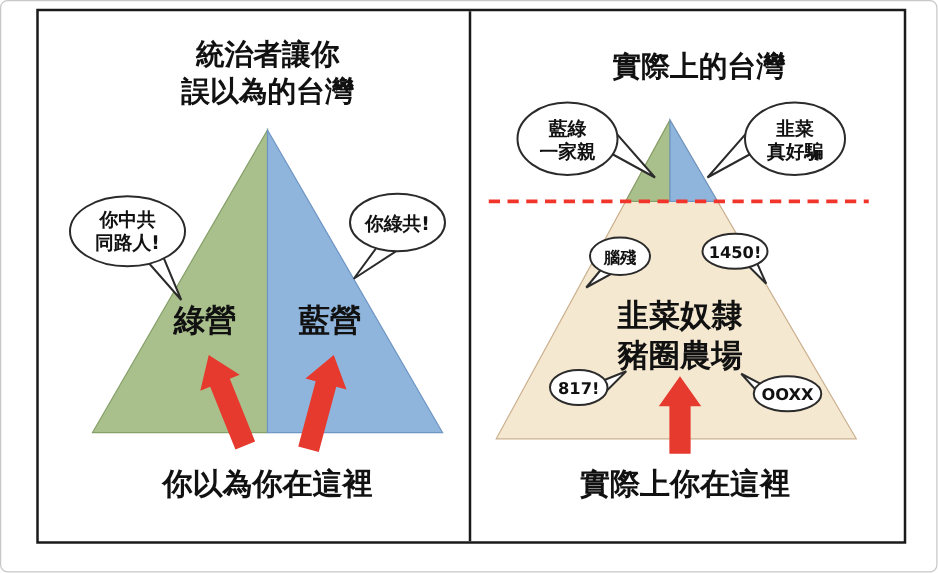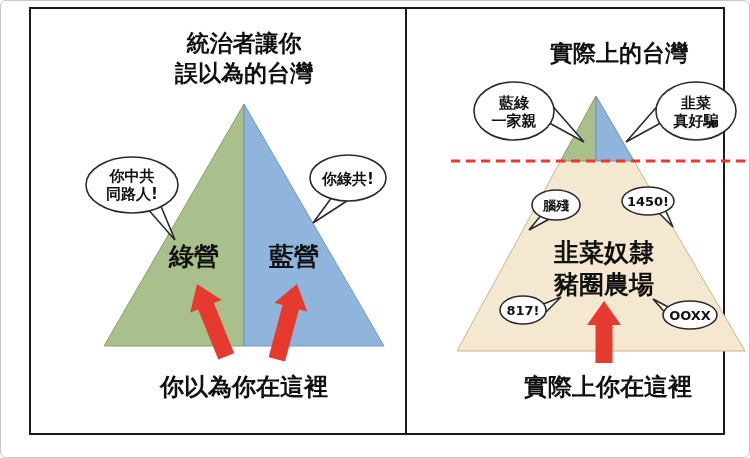--- a/index.html
+++ b/index.html
@@ -5,21 +5,21 @@
   html,body{margin:0;padding:0;}
   body{
     width:750px;height:458px;background:#ffffff;position:relative;overflow:hidden;
     font-family:"DejaVu Sans","Liberation Sans",sans-serif;color:#111;
   }
   .frame{position:absolute;left:0;top:0;right:0;bottom:0;border:1px solid #c8c8c8;border-radius:6px;}
   .meme-box{
     position:absolute;left:29px;top:7px;width:692px;height:424px;
     border:2px solid #1a1a1a;background:#fff;display:flex;box-sizing:content-box;
   }
-  .panel{position:relative;height:100%;margin-left:30px;}
+  .panel{position:relative;height:100%;}
   .panel.left{width:344px;border-right:2px solid #1a1a1a;}
   .panel.right{width:344px;}
   svg{display:block;}
   text{font-family:"DejaVu Sans","Liberation Sans",sans-serif;fill:#111;}
   .title{font-size:23px;font-weight:bold;}
   .camp-label{font-size:25px;font-weight:bold;}
   .farm-text{font-size:25px;font-weight:bold;}
   .bottom-text{font-size:24px;font-weight:bold;}
   .bubble{fill:#ffffff;stroke:#2b2b2b;stroke-width:1.6;}
   .bubble-text{font-size:15px;font-weight:600;}

